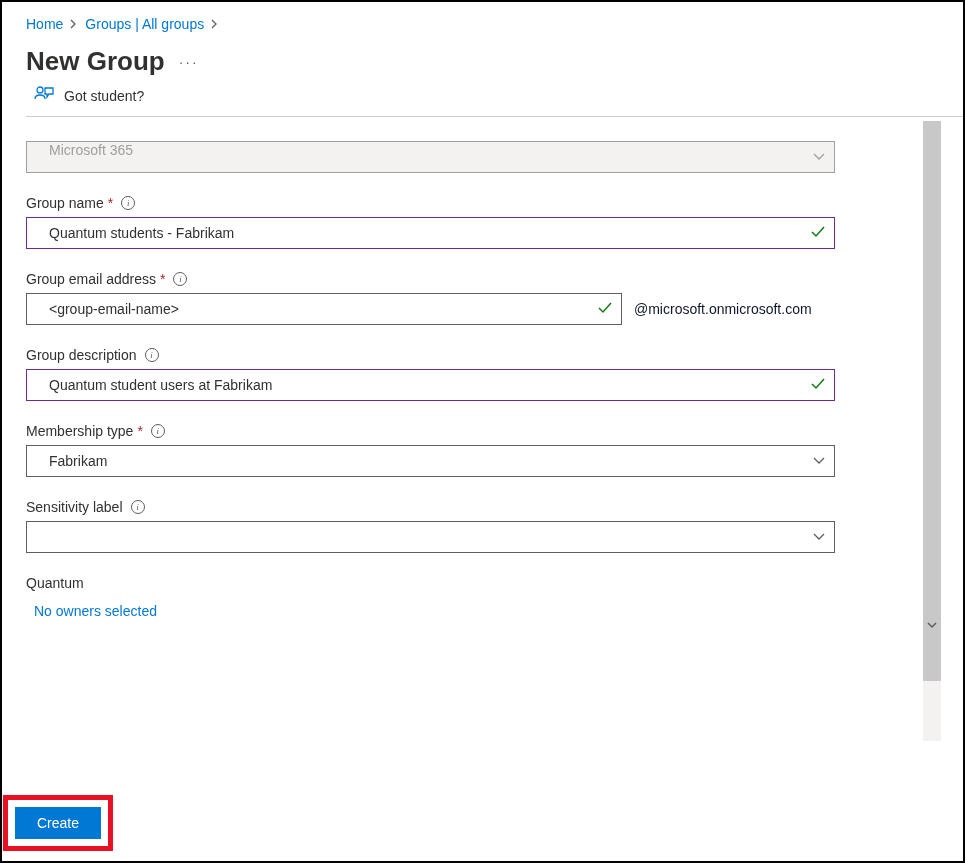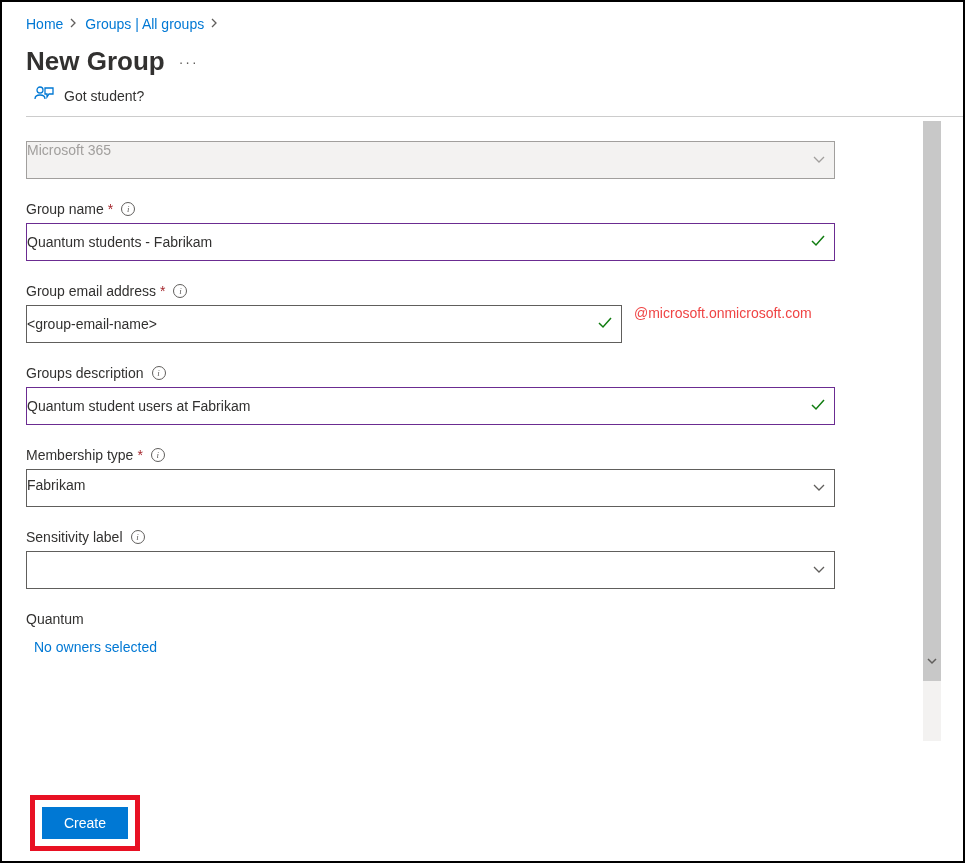--- a/index.html
+++ b/index.html
@@ -16,21 +16,21 @@
       height: 863px;
       border: 2px solid #000000;
       position: relative;
       overflow: hidden;
     }
     .content {
       padding: 14px 24px 0 24px;
     }
     .breadcrumb {
       display: flex;
-      align-items: flex-start;
+      align-items: center;
       font-size: 14px;
       margin-bottom: 14px;
     }
     .breadcrumb a {
       color: #0078d4;
       text-decoration: none;
       cursor: pointer;
     }
     .breadcrumb .sep {
       color: #605e5c;
@@ -128,22 +128,22 @@
       color: #605e5c;
       cursor: pointer;
     }
     .input-wrap {
       position: relative;
       display: flex;
       align-items: center;
     }
     .text-input, .select-input {
       width: 100%;
-      height: 38px;
-      padding: 0 30px 0 0;
+      height: 32px;
+      padding: 0 30px 0 22px;
       border: 1px solid #605e5c;
       font-size: 14px;
       font-family: inherit;
       color: #323130;
       background: #ffffff;
       outline: none;
     }
     .text-input.validated, .select-input.validated {
       border: 1px solid #6b2c91;
     }
@@ -164,49 +164,49 @@
     }
     .check-icon {
       position: absolute;
       right: 10px;
       top: 50%;
       transform: translateY(-50%);
       pointer-events: none;
     }
     .email-row {
       display: flex;
-      align-items: flex-start;
+      align-items: center;
       gap: 12px;
     }
     .email-row .input-wrap {
       flex: 0 0 596px;
     }
     .email-domain {
       font-size: 14px;
-      color: #ef4444;
+      color: #0f172a;
       white-space: nowrap;
     }
     .section-label {
       font-size: 14px;
       color: #323130;
       margin-bottom: 12px;
     }
     .link-text {
       color: #0078d4;
       font-size: 14px;
       cursor: pointer;
       padding-left: 8px;
     }
     .section-block {
       margin-bottom: 26px;
     }
     .footer {
       position: absolute;
       bottom: 10px;
-      left: 28px;
+      left: 1px;
     }
     .create-highlight {
       border: 5px solid #e81123;
       padding: 7px;
       display: inline-block;
     }
     .create-btn {
       background: #0078d4;
       color: #ffffff;
       border: none;
@@ -303,21 +303,21 @@
                 <path d="M1 6 L5 10 L13 1" stroke="#107c10" stroke-width="1.5" fill="none"></path>
               </svg>
           </span>
         </div>
         <span class="email-domain">@microsoft.onmicrosoft.com</span>
       </div>
     </div>
 
     <div class="field">
       <div class="field-label-row">
-        <span>Groups description</span>
+        <span>Group description</span>
         <span class="info-icon">i</span>
       </div>
       <div class="input-wrap">
         <input type="text" class="text-input validated" value="Quantum student users at Fabrikam" style="">
         <span class="check-icon">
           <svg width="14" height="12" viewBox="0 0 14 12">
               <path d="M1 6 L5 10 L13 1" stroke="#107c10" stroke-width="1.5" fill="none"></path>
             </svg>
         </span>
       </div>

